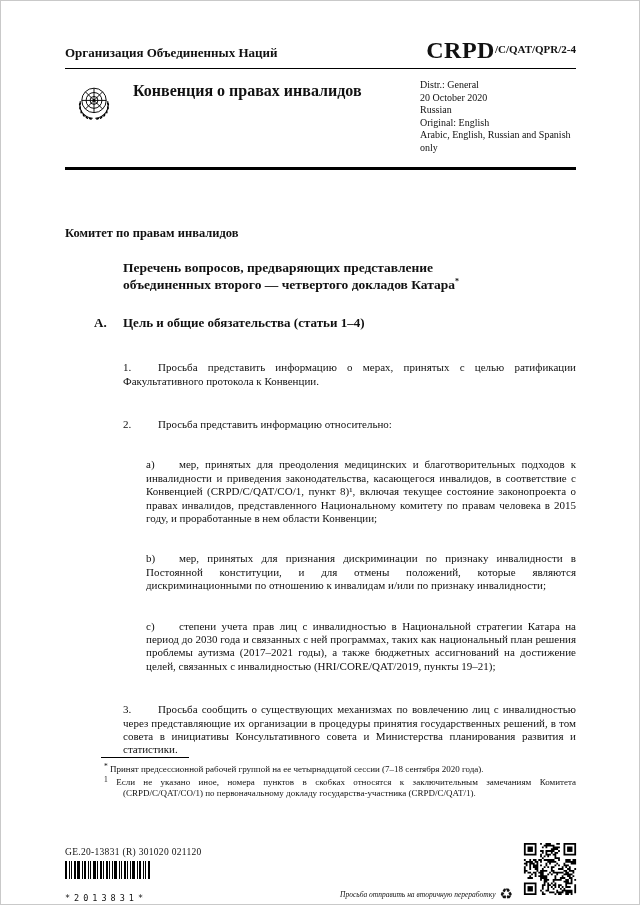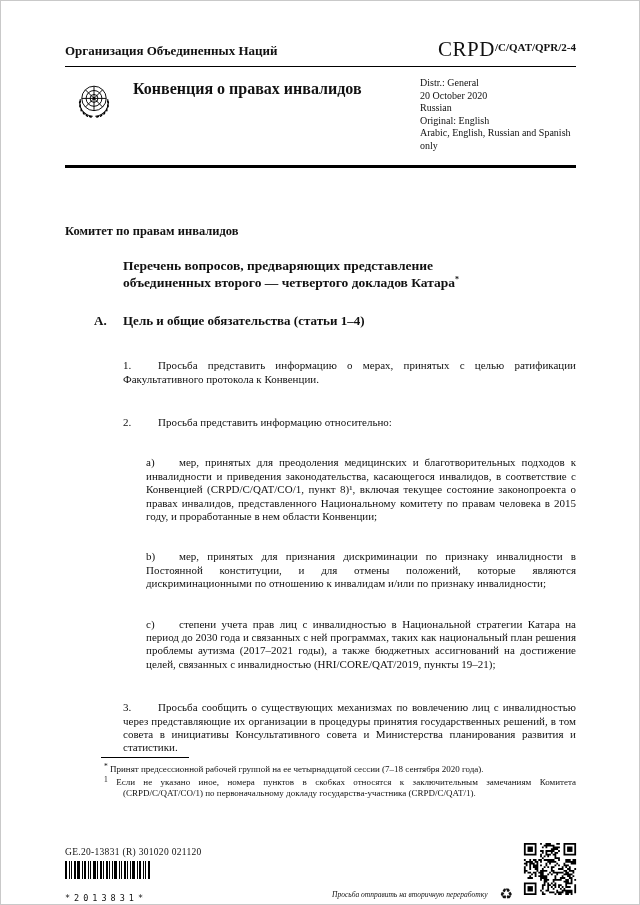--- a/index.html
+++ b/index.html
@@ -9,21 +9,21 @@
     background:#ffffff; color:#111; overflow:hidden;
     font-family:"Liberation Serif", serif;
     border:1px solid #c9c9c9;
   }
   .content { padding:36px 63px 0 64px; }
 
   
   .top-row { display:flex; justify-content:space-between; align-items:flex-end; }
   .org-name { font-size:13px; font-weight:bold; padding-bottom:3px; }
   .doc-symbol { white-space:nowrap; }
-  .sym-big { font-size:21px; font-weight:normal; letter-spacing:0.5px;margin-left:8px; }
+  .sym-big { font-size:24px; font-weight:bold; letter-spacing:0.5px;margin-left:8px; }
   .sym-small { font-size:11px; font-weight:bold; position:relative; top:-5px;text-align:center; }
   .rule-thin { border-top:1px solid #000; margin-top:4px; }
   .header-mid { display:flex; margin-top:10px; }
   .emblem { width:46px; height:46px; margin:2px 16px 0 6px; flex:0 0 auto; }
   .conv-title { font-size:16px; font-weight:bold; line-height:1.16; width:232px; padding-top:3px; }
   .distr { margin-left:auto; width:156px; font-size:10px; line-height:1.26; }
   .rule-thick { border-top:3px solid #000; margin-top:12px; }
 
   
   .committee { margin-top:56px; font-size:12.5px; font-weight:bold; }
@@ -45,21 +45,21 @@
   .fn-rule { width:88px; border-top:1px solid #000; margin-bottom:6px; }
   .footnote { text-align:justify; padding-left:22px; text-indent:-19px; margin-bottom:2px; }
   .fn-sup { font-size:7.5px; vertical-align:3px; }
 
   
   .ge-number { position:absolute; left:64px; top:846px; font-size:9.5px; letter-spacing:0.3px; }
   .barcode { position:absolute; left:64px; top:860px; width:88px; }
   .barcode-text { font-family:"DejaVu Sans Mono", monospace; font-size:8.5px;
                   letter-spacing:4px; margin-top:10px; }
   .qr { position:absolute; right:62px; top:841px; }
-  .recycle { position:absolute; right:126px; top:886px; display:flex; align-items:center; gap:12px; }
+  .recycle { position:absolute; right:126px; top:886px; display:flex; align-items:center; gap:4px; }
   .recycle-text { font-size:7.5px; font-style:italic; }
   .recycle-icon { font-size:15px; line-height:1; }
 </style>
 </head>
 <body>
 
 <div class="page">
   <div class="content">
 
     <div class="top-row">

